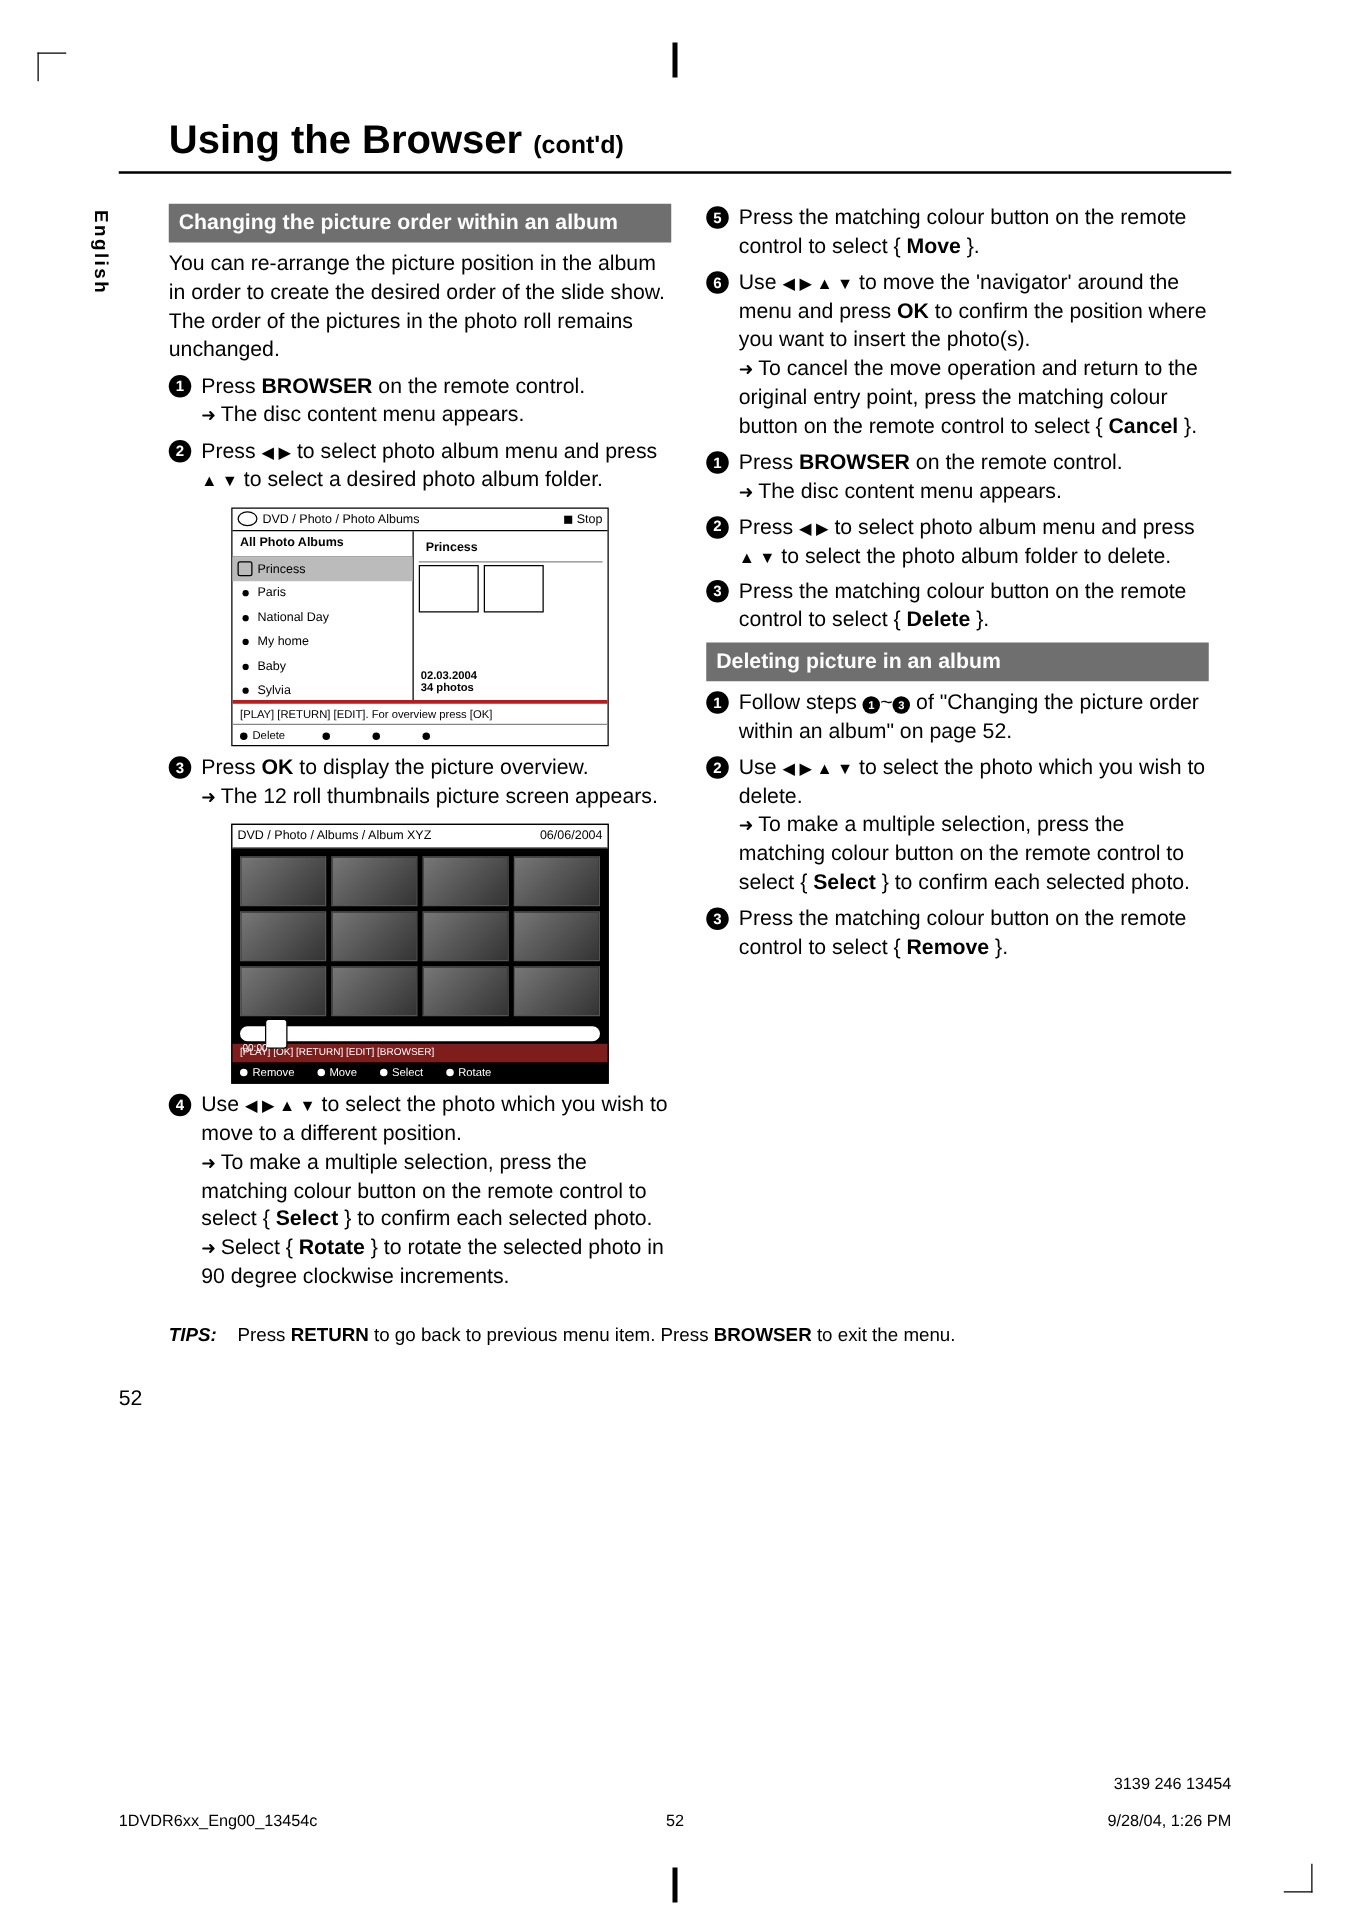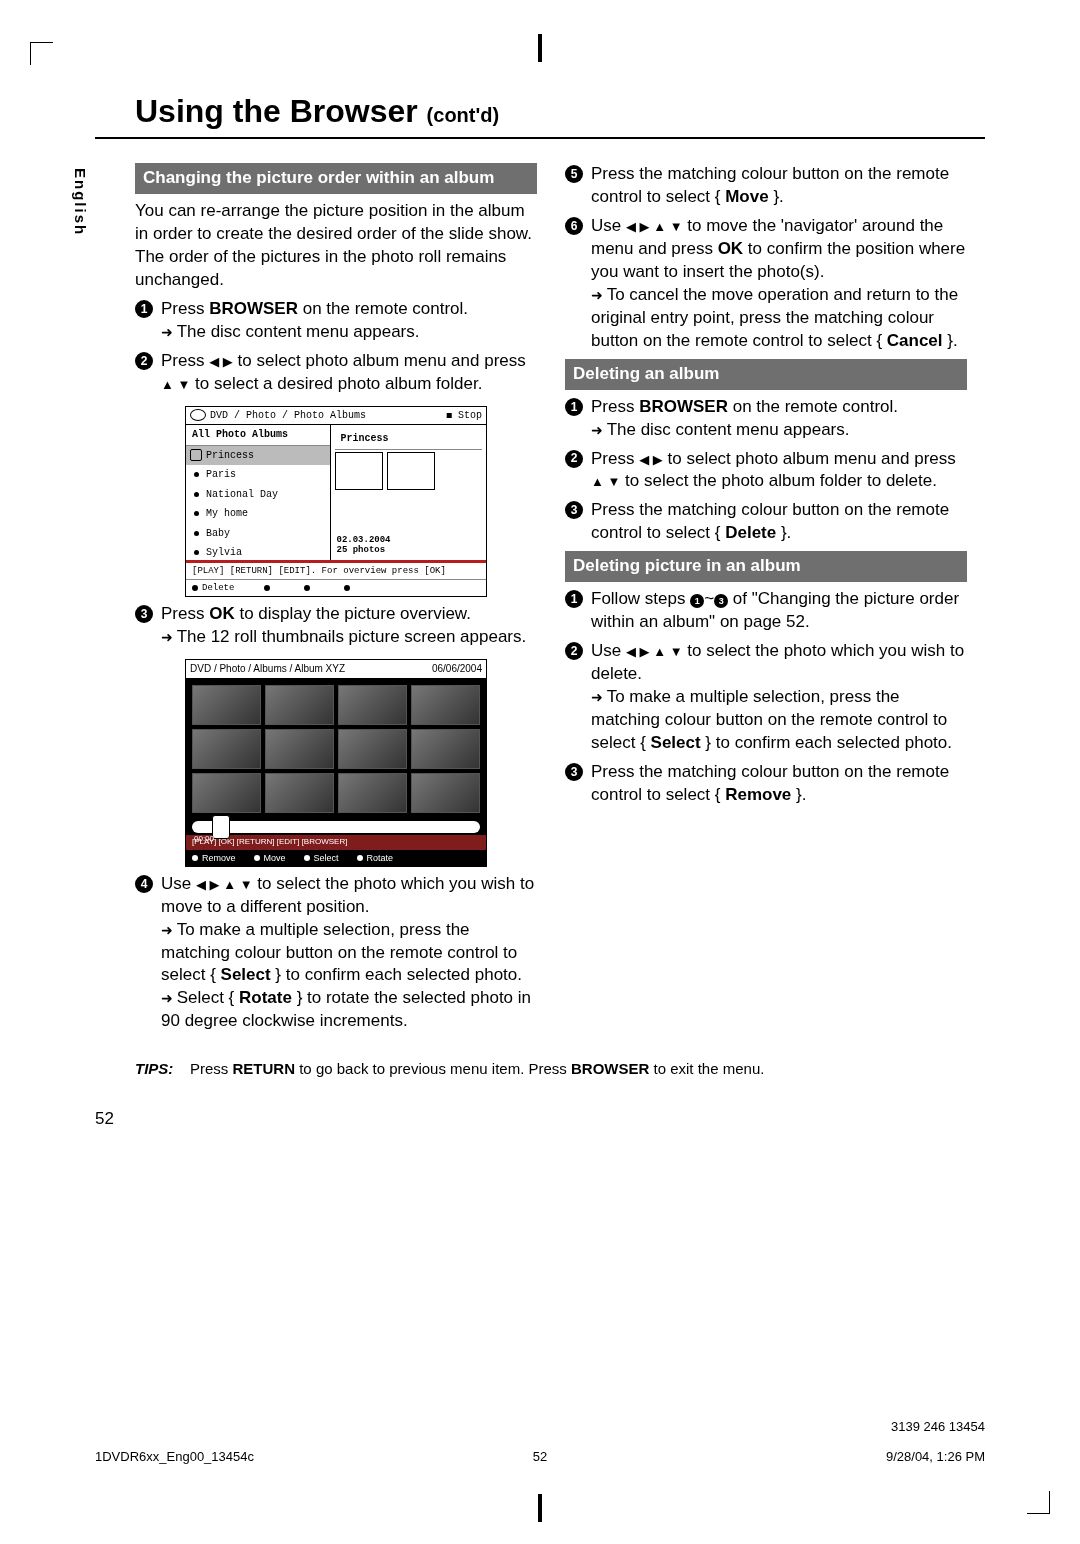--- a/index.html
+++ b/index.html
@@ -60,21 +60,21 @@
   display:flex; justify-content:space-between;
   font-size:13px; color:#000;
   font-family:Arial,sans-serif;
 }
 .footer .pn { margin-left:-60px; }
 .partno { position:absolute; right:95px; bottom:108px; font-size:13px; font-family:Arial,sans-serif;}
 
 .shot1 {
   width:300px; margin:10px auto 6px auto;
   border:1px solid #000; font-size:10px;
-  font-family:Liberation Mono, monospace;
+  font-family:Liberation Sans, sans-serif;
 }
 .shot1 .hdr { display:flex; justify-content:space-between; padding:2px 4px; border-bottom:1px solid #000;}
 .shot1 .hdr .disc::before{content:"";display:inline-block;width:14px;height:10px;border:1px solid #000;border-radius:50%;margin-right:4px;vertical-align:middle;}
 .shot1 .body { display:flex; height:135px; }
 .shot1 .left { width:48%; border-right:1px solid #000; }
 .shot1 .left .ttl, .shot1 .right .ttl { font-weight:bold; padding:3px 6px; border-bottom:1px solid #888;}
 .shot1 .left .itm { padding:3px 6px 3px 20px; position:relative; }
 .shot1 .left .itm::before { content:""; position:absolute; left:8px; top:7px; width:5px; height:5px; background:#000; border-radius:50%; }
 .shot1 .left .itm.sel { background:#bbb; }
 .shot1 .left .itm.sel::before { content:""; left:4px; top:3px; width:10px; height:10px; background:none; border:1px solid #000; border-radius:2px;}
@@ -147,21 +147,21 @@
           <div class="itm">Sylvia</div>
         </div>
         <div class="right">
           <div class="ttl">Princess</div>
           <div class="thumbs">
                 <div class="th"></div>
                 <div class="th"></div>
               </div>
           <div class="meta">
                 <div>02.03.2004</div>
-                <div>25 photos</div>
+                <div>34 photos</div>
               </div>
         </div>
       </div>
       <div class="ftr">[PLAY] [RETURN] [EDIT].  For overview press [OK]</div>
       <div class="ftr2">
             <span>Delete</span>
             <span></span>
             <span></span>
             <span></span>
           </div>
@@ -219,21 +219,20 @@
       <div><span>Press the matching colour button on the remote control to select { </span><b>Move</b><span> }.</span>
       </div>
         </div>
 
     <div class="step">
           <span class="num">6</span>
       <div><span>Use </span><span class="tri">◀ ▶ ▲ ▼</span><span>  to move the 'navigator' around the menu and press </span><b>OK</b><span> to confirm the position where you want to insert the photo(s).</span>
       <div class="arrow"><span>To cancel the move operation and return to the original entry point, press the matching colour button on the remote control to select { </span><b>Cancel</b><span> }.</span></div></div>
         </div>
 
-    <div class="sect">Deleting an album</div>
 
     <div class="step">
           <span class="num">1</span>
       <div><span>Press </span><b>BROWSER</b><span> on the remote control.</span>
       <div class="arrow">The disc content menu appears.</div></div>
         </div>
 
     <div class="step">
           <span class="num">2</span>
       <div><span>Press </span><span class="tri">◀ ▶</span><span> to select photo album menu and press </span><span class="tri">▲ ▼</span><span> to select the photo album folder to delete.</span></div>

